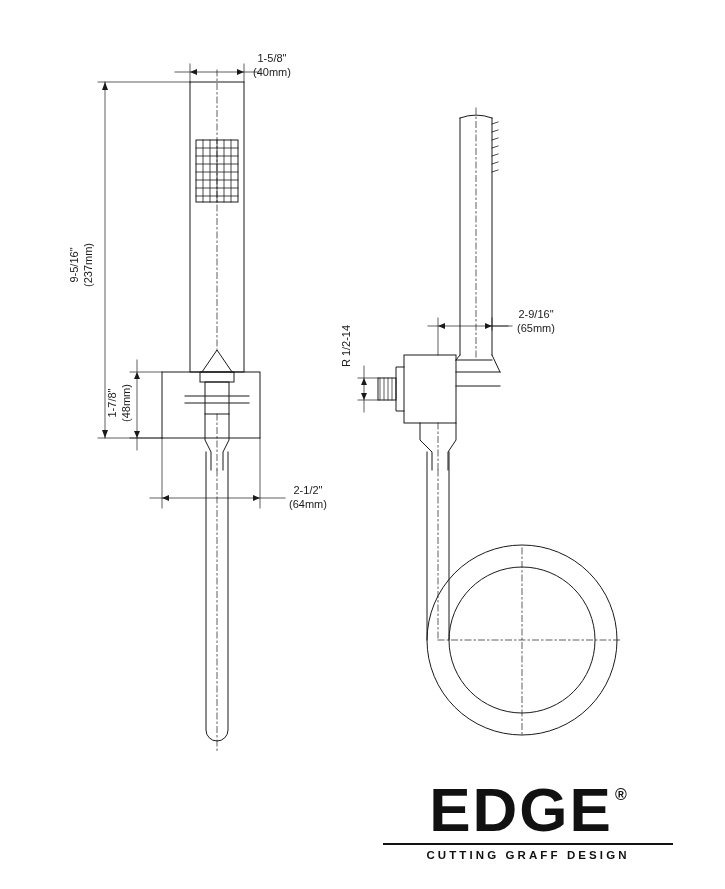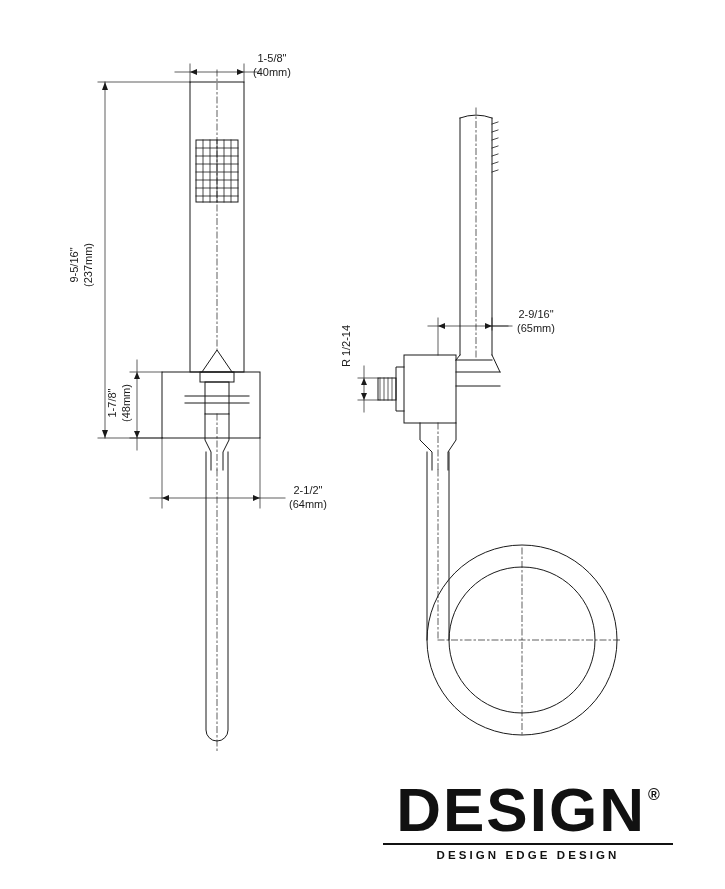--- a/index.html
+++ b/index.html
@@ -214,17 +214,17 @@
 
     <text class="dim-text" x="536" y="318" text-anchor="middle">2-9/16"</text>
     <text class="dim-text" x="536" y="332" text-anchor="middle">(65mm)</text>
 
     <text class="dim-text" x="350" y="346" text-anchor="middle" transform="rotate(-90 350 346)">R 1/2-14</text>
   </g>
 </svg>
 
 <div class="brand-wrap">
   <div class="brand-name">
-    <span>DESIGN</span><span class="brand-reg">®</span>
+    <span>EDGE</span><span class="brand-reg">®</span>
   </div>
   <div class="brand-rule"></div>
-  <div class="brand-tagline">DESIGN EDGE DESIGN</div>
+  <div class="brand-tagline">CUTTING GRAFF DESIGN</div>
 </div>
 
 </body></html>

